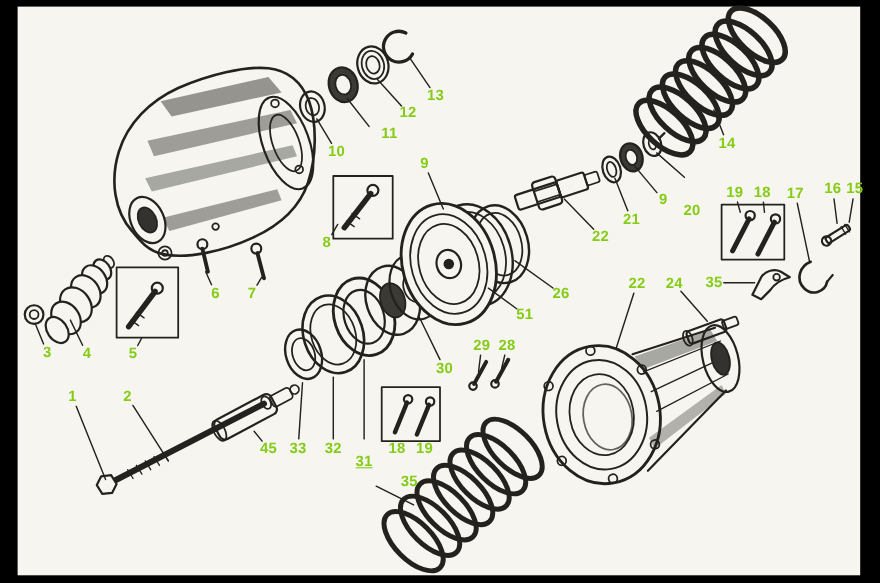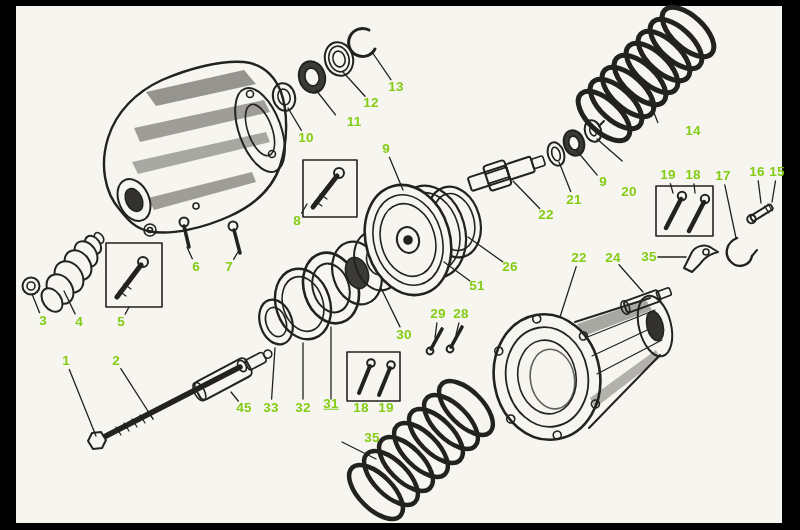--- a/index.html
+++ b/index.html
@@ -306,37 +306,37 @@
       <span class="callout" style="left: 79px; top: 322px;">4</span>
       <span class="callout" style="left: 121px; top: 322px;">5</span>
       <span class="callout" style="left: 196px; top: 267px;">6</span>
       <span class="callout" style="left: 229px; top: 267px;">7</span>
       <span class="callout" style="left: 297px; top: 221px;">8</span>
       <span class="callout" style="left: 386px; top: 149px;">9</span>
       <span class="callout" style="left: 306px; top: 138px;">10</span>
       <span class="callout" style="left: 354px; top: 122px;">11</span>
       <span class="callout" style="left: 371px; top: 103px;">12</span>
       <span class="callout" style="left: 396px; top: 87px;">13</span>
-      <span class="callout" style="left: 661px; top: 131px; margin-left: 32px;">14</span>
+      <span class="callout" style="left: 661px; top: 131px;">14</span>
       <span class="callout" style="left: 629px; top: 167px; margin-top: 25px;">20</span>
       <span class="callout" style="left: 603px; top: 182px;">9</span>
       <span class="callout" style="left: 574px; top: 200px;">21</span>
       <span class="callout" style="left: 546px; top: 215px;">22</span>
       <span class="callout" style="left: 510px; top: 267px;">26</span>
       <span class="callout" style="left: 477px; top: 286px;">51</span>
       <span class="callout" style="left: 579px; top: 258px;">22</span>
       <span class="callout" style="left: 613px; top: 258px;">24</span>
       <span class="callout" style="left: 649px; top: 257px;">35</span>
       <span class="callout" style="left: 723px; top: 176px;">17</span>
       <span class="callout" style="left: 757px; top: 172px;">16</span>
       <span class="callout" style="left: 777px; top: 172px;">15</span>
       <span class="callout" style="left: 668px; top: 175px;">19</span>
       <span class="callout" style="left: 693px; top: 175px;">18</span>
       <span class="callout" style="left: 404px; top: 335px;">30</span>
-      <span class="callout" style="left: 331px; top: 404px; text-decoration: underline;">31</span>
+      <span class="callout" style="left: 331px; top: 420px; text-decoration: underline;">31</span>
       <span class="callout" style="left: 303px; top: 408px;">32</span>
       <span class="callout" style="left: 271px; top: 408px;">33</span>
       <span class="callout" style="left: 244px; top: 408px;">45</span>
       <span class="callout" style="left: 361px; top: 408px;">18</span>
       <span class="callout" style="left: 386px; top: 408px;">19</span>
       <span class="callout" style="left: 438px; top: 314px;">29</span>
       <span class="callout" style="left: 461px; top: 314px;">28</span>
       <span class="callout" style="left: 334px; top: 438px; margin-left: 38px;">35</span>
     </div>
 </div>

